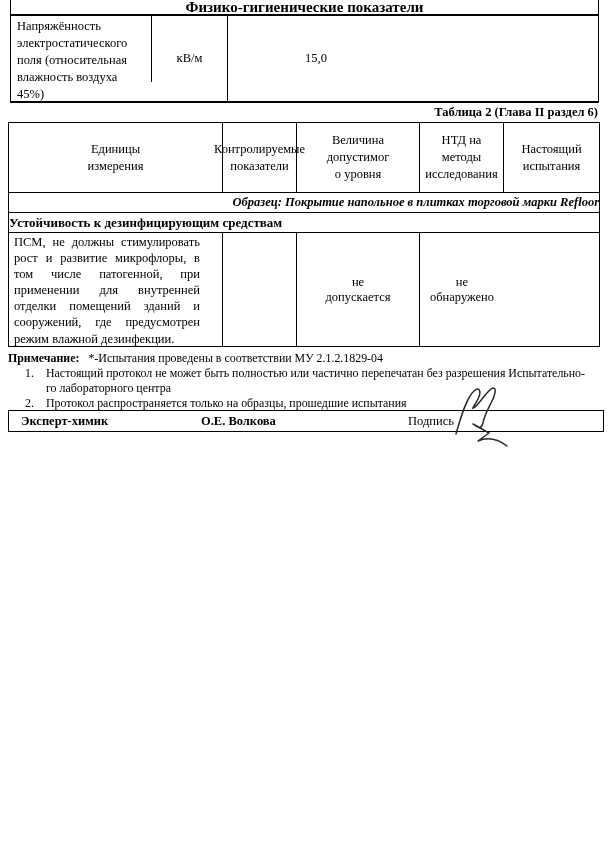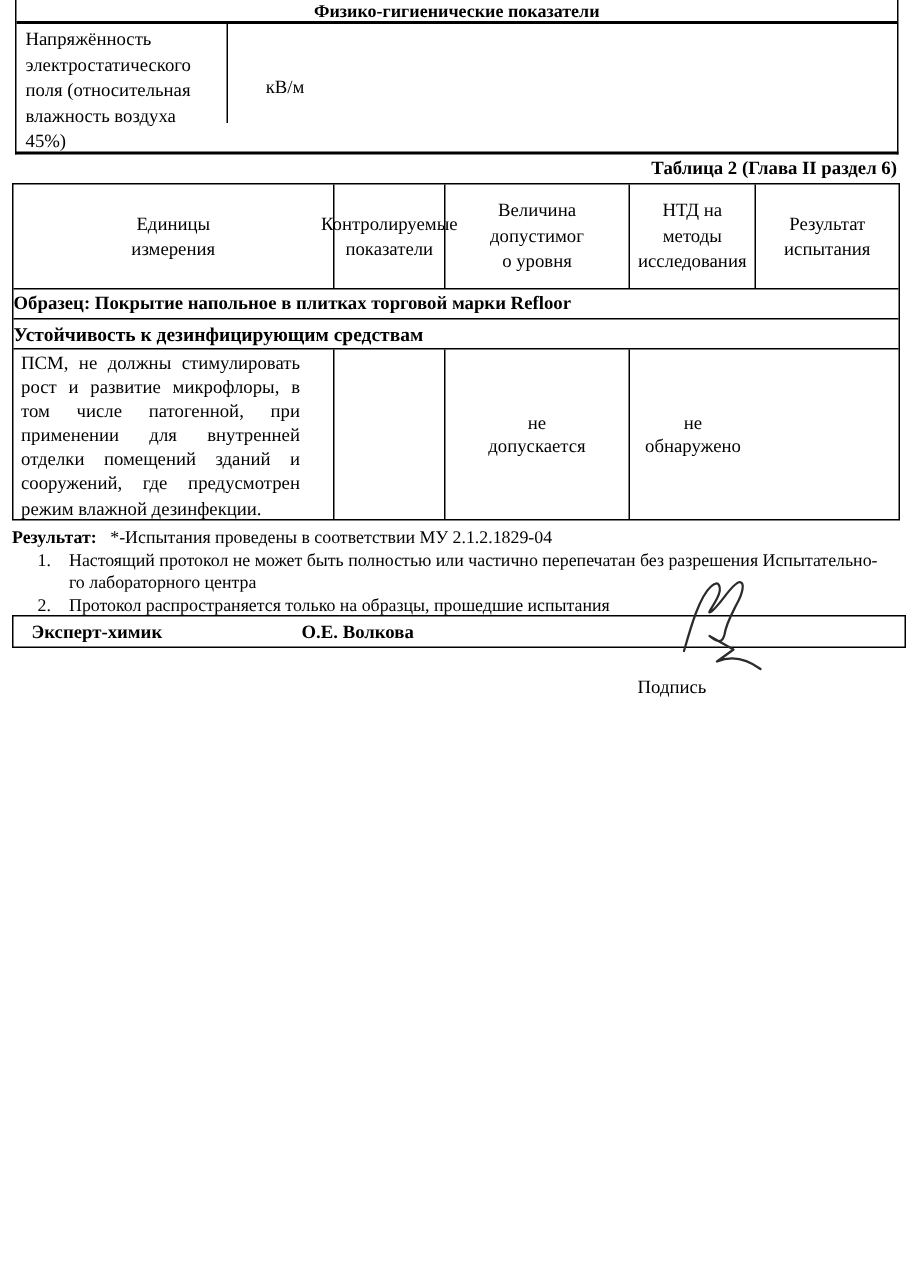--- a/index.html
+++ b/index.html
@@ -14,21 +14,21 @@
   .pre { white-space:pre-line; }
 
   
   .t1 {
     position:absolute; left:10px; top:0; width:589px;
     border-left:1px solid #000; border-right:1px solid #000;
     border-bottom:2px solid #000;
   }
   .t1-head {
     height:16px; border-bottom:2px solid #000;
-    font-weight:bold; font-size:12px; line-height:15px; text-align:center;
+    font-weight:bold; font-size:15px; line-height:15px; text-align:center;
   }
   .t1-row { display:grid; grid-template-columns:141px 76px 176px 103px 91px; }
   .t1-row .cell { border-right:1px solid #000; font-size:12.5px; }
   .t1-row .cell:last-child { border-right:none; }
   .cell-left {
     padding:2px 4px 13px 6px; line-height:17px; text-align:left; height:66px;
   }
   .cell-mid {
     display:flex; align-items:center; justify-content:center;
     text-align:center; height:85px; padding:2px;
@@ -47,22 +47,22 @@
   }
   .t2-grid { display:grid; grid-template-columns:214px 74px 123px 84px 95px; }
   .t2-grid .cell { border-right:1px solid #000; font-size:12.5px; }
   .t2-grid .cell:last-child { border-right:none; }
   .t2-headrow { border-bottom:1px solid #000; }
   .t2-headrow .cell {
     height:69px; display:flex; align-items:center; justify-content:center;
     text-align:center; line-height:17px; padding:2px;
   }
   .t2-sample {
-    height:20px; border-bottom:1px solid #000; text-align:left;
-    font-weight:bold; font-size:12.5px; line-height:19px;
+    height:20px; border-bottom:1px solid #000; text-align:right;
+    font-weight:bold; font-style:italic; font-size:12.5px; line-height:19px;
   }
   .t2-section {
     height:20px; border-bottom:1px solid #000; text-align:left;
     font-weight:bold; font-size:13px; line-height:19px;
   }
   .t2-bodyrow .cell { height:113px; }
   .t2-bodyrow .body-left {
     padding:1px 22px 1px 5px; line-height:16.1px; text-align:justify;
   }
   .t2-bodyrow .body-mid {
@@ -80,32 +80,35 @@
   .note-num { width:21px; flex:none; }
   .note-text { flex:1; }
 
   
   .sig {
     position:absolute; left:8px; top:410px; width:596px; height:22px;
     border:1px solid #000; font-size:12.5px;
   }
   .sig-role { position:absolute; left:12px; top:3px; font-weight:bold; }
   .sig-name { position:absolute; left:192px; top:3px; font-weight:bold; }
-  .sig-label { position:absolute; left:416px; top:3px;margin-top:37px; }
+  .sig-label { position:absolute; left:399px; top:3px; }
   .sig-svg { position:absolute; left:448px; top:383px; z-index:2; }
 </style>
 </head>
 <body>
 
 <div class="t1">
   <div class="t1-head">Физико-гигиенические показатели</div>
   <div class="t1-row">
     <div class="cell cell-left">Напряжённость электростатического поля (относительная влажность воздуха 45%)</div>
     <div class="cell cell-mid">
         <span class="pre">кВ/м</span>
+      </div>
+    <div class="cell cell-mid">
+        <span class="pre">15,0</span>
       </div>
   </div>
 </div>
 
 <div class="caption">Таблица 2 (Глава II раздел 6)</div>
 
 <div class="t2">
   <div class="t2-grid t2-headrow">
     <div class="cell">
         <span class="pre">Единицы
@@ -117,21 +120,21 @@
     <div class="cell">
         <span class="pre">Величина
 допустимог
 о уровня</span>
       </div>
     <div class="cell">
         <span class="pre">НТД на методы
 исследования</span>
       </div>
     <div class="cell">
-        <span class="pre">Результат
+        <span class="pre">Настоящий
 испытания</span>
       </div>
   </div>
   <div class="t2-sample">Образец: Покрытие напольное в плитках торговой марки Refloor</div>
   <div class="t2-section">Устойчивость к дезинфицирующим средствам</div>
   <div class="t2-grid t2-bodyrow">
     <div class="cell body-left">ПСМ, не должны стимулировать рост и развитие микрофлоры, в том числе патогенной, при применении для внутренней отделки помещений зданий и сооружений, где предусмотрен режим влажной дезинфекции.</div>
     <div class="cell body-mid">
         <span class="pre"></span>
       </div>
@@ -141,21 +144,21 @@
       </div>
     <div class="cell body-mid">
         <span class="pre">не
 обнаружено</span>
       </div>
   </div>
 </div>
 
 <div class="notes">
   <div class="notes-head">
-    <span class="lbl">Результат:</span><span>*-Испытания проведены в соответствии  МУ 2.1.2.1829-04</span>
+    <span class="lbl">Примечание:</span><span>*-Испытания проведены в соответствии  МУ 2.1.2.1829-04</span>
   </div>
   <div class="note-item">
     <span class="note-num">1.</span>
     <span class="note-text pre">Настоящий протокол не может быть полностью или частично перепечатан без разрешения Испытательно-
 го лабораторного центра</span>
   </div>
   <div class="note-item">
     <span class="note-num">2.</span>
     <span class="note-text pre">Протокол распространяется только на образцы, прошедшие испытания</span>
   </div>

